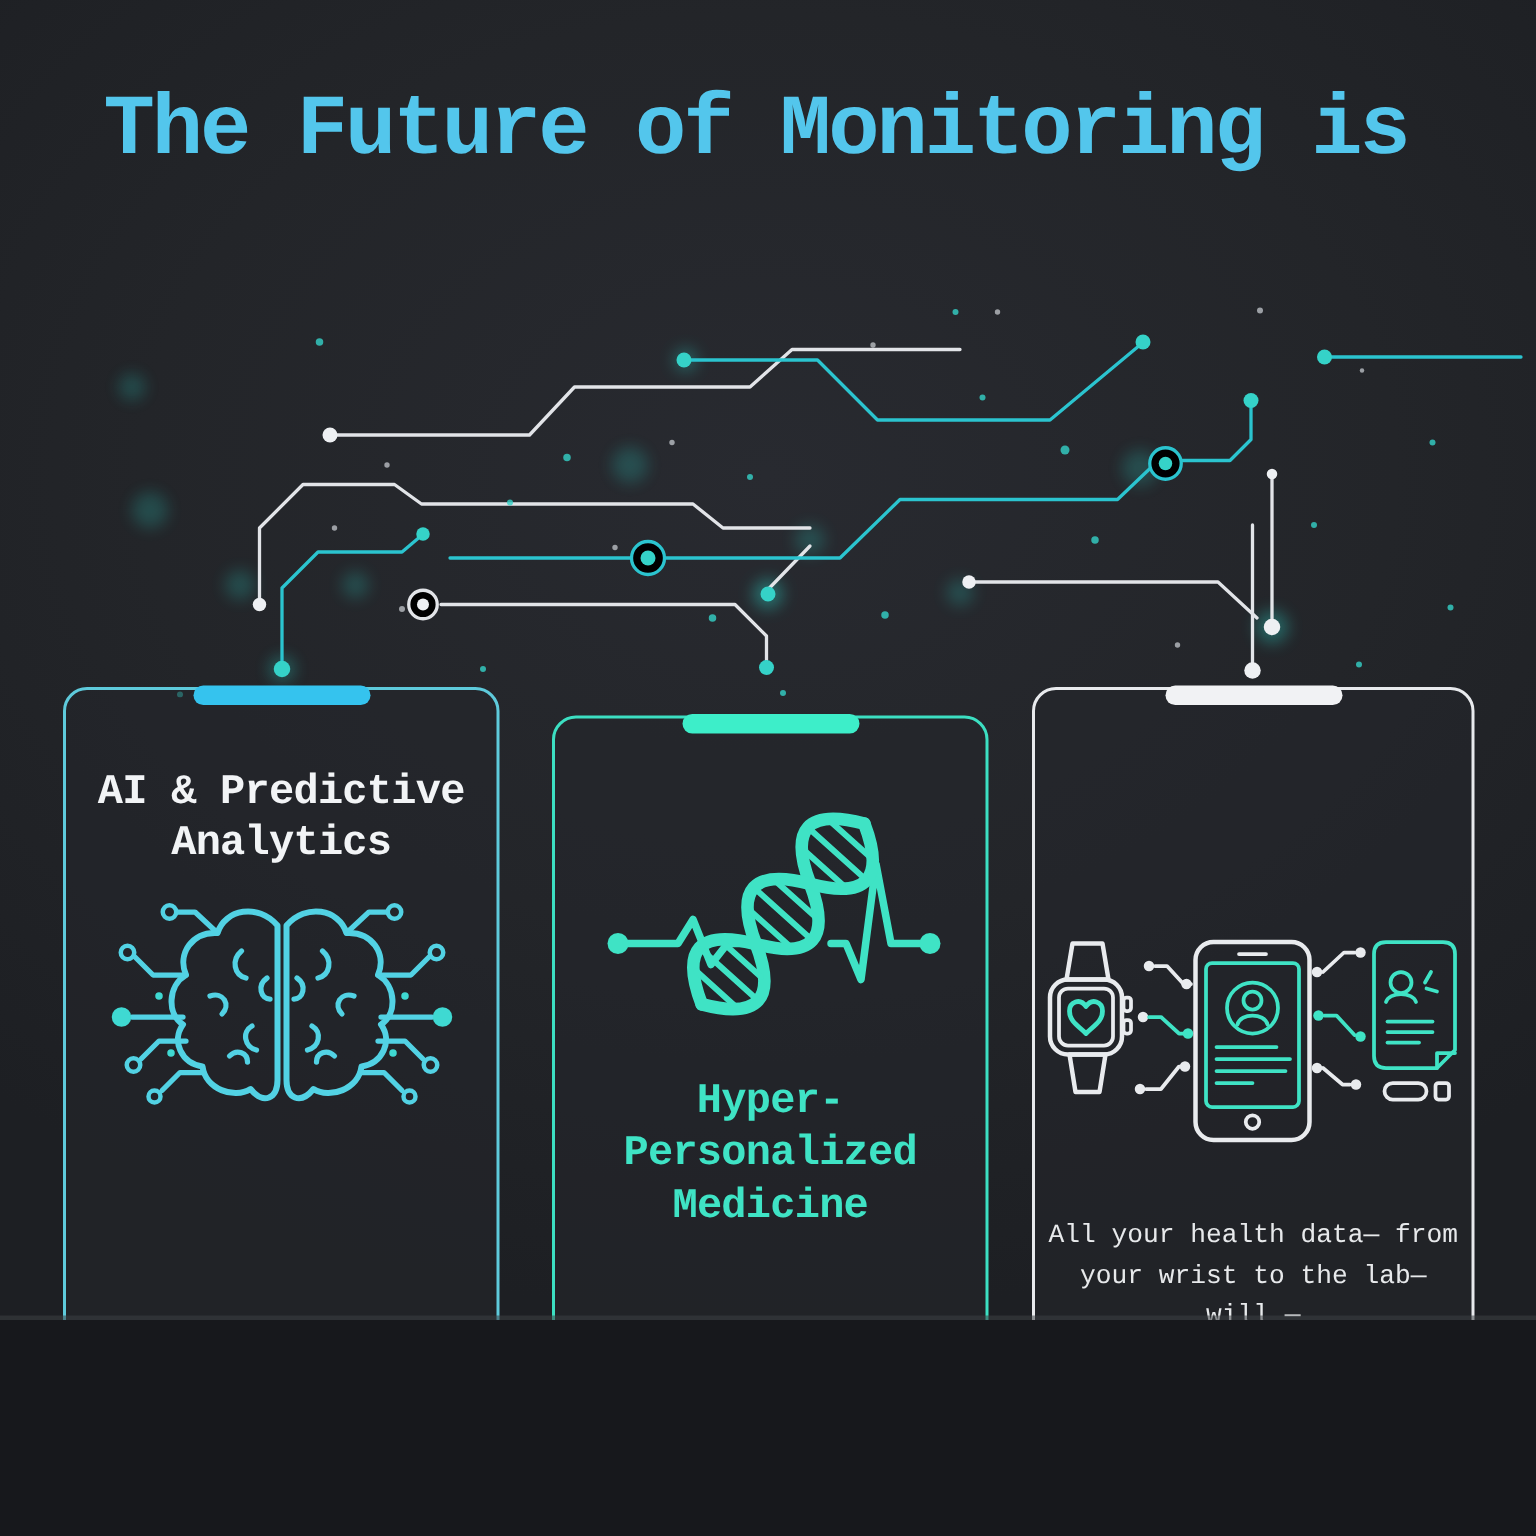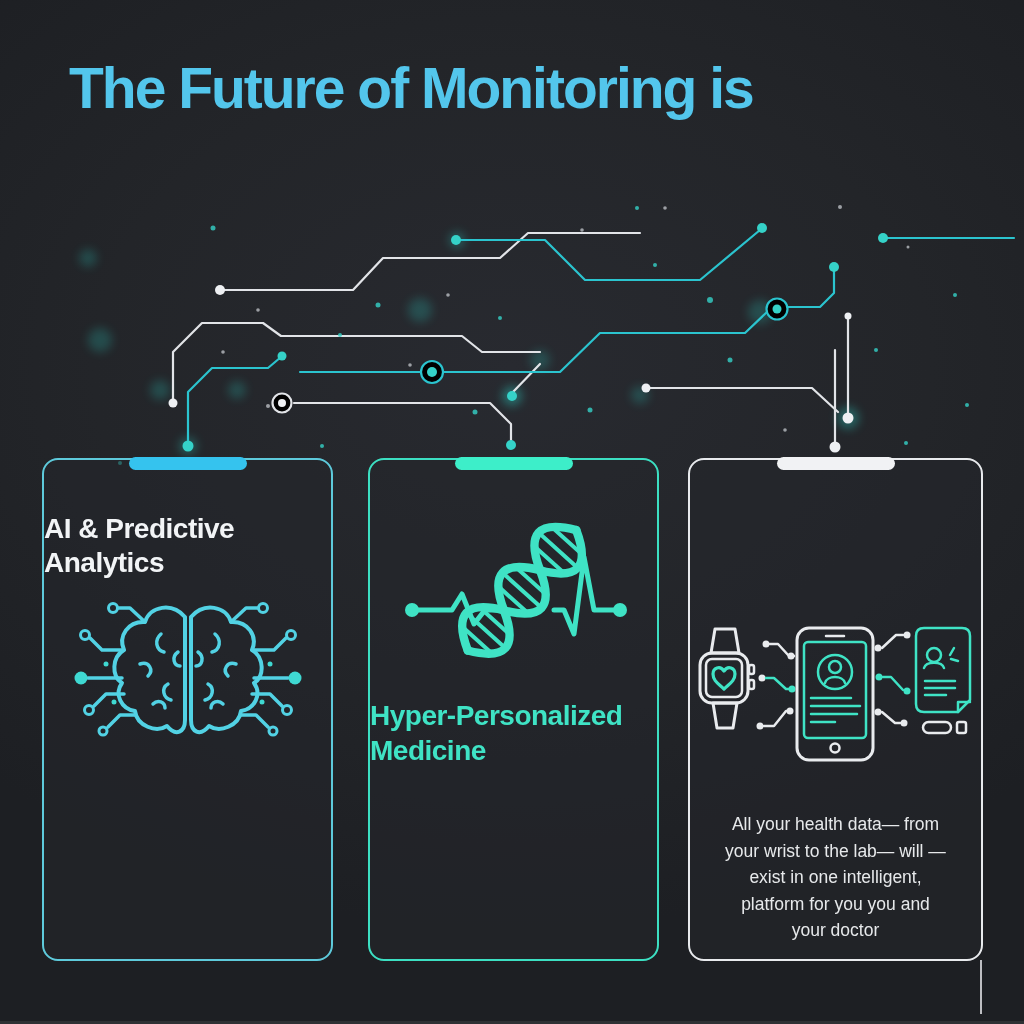--- a/index.html
+++ b/index.html
@@ -1,36 +1,36 @@
 <!DOCTYPE html>
 <html><head>
 <meta charset="utf-8">
 <style>
   html,body{margin:0;padding:0;background:#17181c;}
   .stage{
-    position:relative;width:1024px;height:1024px;overflow:hidden;
-    font-family:Liberation Sans, sans-serif;
+    position:relative;width:1024px;height:880px;overflow:hidden;
+    font-family:Liberation Mono, monospace;
     background:radial-gradient(ellipse 760px 560px at 50% 36%, #282a30 0%, #232529 55%, #1d1f23 100%);
   }
   
   .title-line{position:absolute;font-weight:700;font-size:57px;letter-spacing:-2px;color:#53c6ec;line-height:1;white-space:nowrap;}
   .title-line.l1{left:69px;top:60px;}
   .title-line.l2{left:177px;top:126px;}
   
   .circuit{position:absolute;left:0;top:200px;width:1024px;height:265px;}
   .circuit polyline,.circuit line{fill:none;stroke-linecap:round;stroke-linejoin:round;}
   .cw{stroke:#e2e4e8;stroke-width:2.2;}
   .ct{stroke:#2bc4cf;stroke-width:2.2;}
   
   .card{position:absolute;top:458px;height:503px;border:2px solid;border-radius:16px;background:rgba(36,38,43,.55);box-sizing:border-box;}
   .card.c1{left:42px;width:291px;border-color:#5ecadb;}
   .card.c2{left:368px;width:291px;border-color:#3cdfc2;}
   .card.c3{left:688px;width:295px;border-color:#e8eaed;}
   .notch{position:absolute;top:-3px;left:50%;transform:translateX(-50%);width:118px;height:13px;border-radius:7px;}
-  .card h2{position:absolute;left:0;right:0;margin:0;text-align:left;font-weight:700;}
+  .card h2{position:absolute;left:0;right:0;margin:0;text-align:center;font-weight:700;}
   .c1 h2{top:52px;font-size:28px;line-height:34px;letter-spacing:-.5px;}
   .c2 h2{top:238px;font-size:28px;line-height:35px;letter-spacing:-.5px;}
   .c3 h2{top:40px;font-size:27px;line-height:32px;letter-spacing:-.5px;}
   .body-text{position:absolute;left:8px;right:8px;text-align:center;font-size:17.5px;line-height:26.5px;color:#e7e9eb;font-weight:400;}
   .c1 .body-text{top:330px;}
   .c2 .body-text{top:334px;}
   .c3 .body-text{top:324px;margin-top:27px;}
   .icon-wrap{position:absolute;}
   .c1 .icon-wrap{left:24px;top:122px;}
   .c2 .icon-wrap{left:16px;top:42px;}
@@ -190,21 +190,21 @@
             <circle class="ib" stroke-width="3" cx="21" cy="128" r="4.5"></circle>
           <path class="ib" stroke-width="3.5" d="M67,133 L52,133 L40,145"></path>
             <circle class="ib" stroke-width="3" cx="35" cy="149" r="4"></circle>
           <circle cx="38" cy="82" r="2.5" fill="#3fd9d2"></circle>
             <circle cx="46" cy="120" r="2.5" fill="#3fd9d2"></circle>
         </g>
       </svg>
     </div>
   </article>
 
-  <article class="card c2" style="border-color: rgb(60, 223, 194);">
+  <article class="card c2" style="border-color: rgb(60, 223, 194); margin-top: 19px;">
     <div class="notch" style="background: rgb(61, 238, 201);"></div>
     <div class="icon-wrap">
       <svg width="260" height="190" viewBox="0 0 260 190" aria-hidden="true">
         <g>
           <polyline class="ig" stroke-width="5" points="30,108 66,108 76,92 88,122 99,108 114,108"></polyline>
           <polyline class="ig" stroke-width="5" points="168,108 178,108 188,132 198,55 208,108 230,108"></polyline>
           <circle cx="26" cy="108" r="7" fill="#3fe3c5"></circle>
           <circle cx="234" cy="108" r="7" fill="#3fe3c5"></circle>
         </g>
         <g transform="rotate(-48 130 95)">

